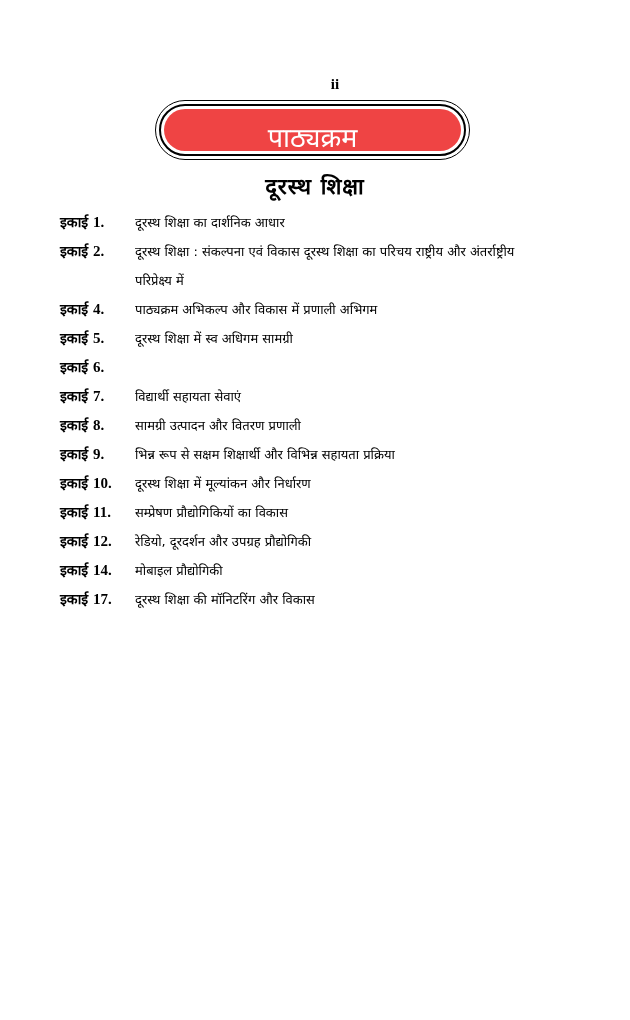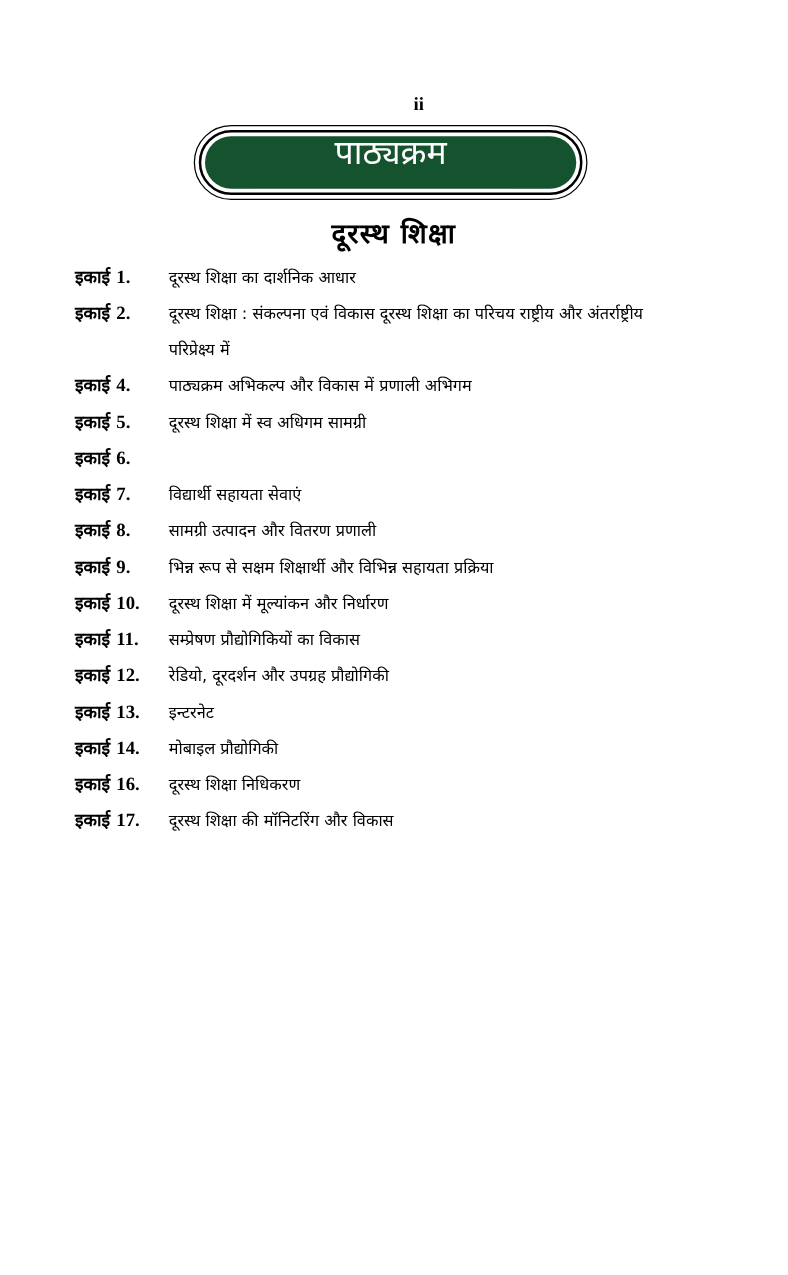--- a/index.html
+++ b/index.html
@@ -5,21 +5,21 @@
   html, body { margin:0; padding:0; background:#ffffff; }
   body { width:630px; height:1020px; position:relative; overflow:hidden;
          font-family:"DejaVu Sans", sans-serif; color:#000; }
   .page-num { position:absolute; top:76px; left:0; width:630px; text-align:center;
               font-family:"Liberation Serif", serif; font-weight:bold; font-size:15px;margin-left:20px; }
   .banner-outer { position:absolute; left:155px; top:100px; width:315px; height:60px;
                   border:1.5px solid #000; border-radius:31px; box-sizing:border-box; }
   .banner-mid { position:absolute; left:3px; top:3px; right:3px; bottom:3px;
                 border:2.5px solid #000; border-radius:28px; box-sizing:border-box; }
   .banner-inner { position:absolute; left:3px; top:3px; right:3px; bottom:3px;
-                  background:#14532d; border-radius:24px; display:flex; align-items:flex-start; justify-content:center; }
+                  background:#ef4444; border-radius:24px; display:flex; align-items:flex-end; justify-content:center; }
   .banner-title { color:#fff; font-size:27px; line-height:1; }
   .subject { position:absolute; top:170px; left:0; width:630px; text-align:center;
              font-size:22px; font-weight:bold; letter-spacing:1px; }
   .units { position:absolute; top:208px; left:60px; width:480px; }
   .unit { display:flex; font-size:14px; line-height:29px; }
   .unit-label { width:75px; flex:none; font-weight:bold; white-space:nowrap; }
   .unit-label .num { font-family:"Liberation Serif", serif; font-size:15px; }
   .unit-text { flex:1; font-size:13px; }
 </style>
 </head>
@@ -75,28 +75,20 @@
     </div>
   <div class="unit">
       <div class="unit-label"><span>इकाई</span> <span class="num">11.</span></div>
       <div class="unit-text">सम्प्रेषण प्रौद्योगिकियों का विकास</div>
     </div>
   <div class="unit">
       <div class="unit-label"><span>इकाई</span> <span class="num">12.</span></div>
       <div class="unit-text">रेडियो, दूरदर्शन और उपग्रह प्रौद्योगिकी</div>
     </div>
   <div class="unit">
-      <div class="unit-label"><span>इकाई</span> <span class="num">13.</span></div>
-      <div class="unit-text">इन्टरनेट</div>
-    </div>
-  <div class="unit">
       <div class="unit-label"><span>इकाई</span> <span class="num">14.</span></div>
       <div class="unit-text">मोबाइल प्रौद्योगिकी</div>
-    </div>
-  <div class="unit">
-      <div class="unit-label"><span>इकाई</span> <span class="num">16.</span></div>
-      <div class="unit-text">दूरस्थ शिक्षा निधिकरण</div>
     </div>
   <div class="unit">
       <div class="unit-label"><span>इकाई</span> <span class="num">17.</span></div>
       <div class="unit-text">दूरस्थ शिक्षा की मॉनिटरिंग और विकास</div>
     </div>
 </div>
 
 </body></html>

